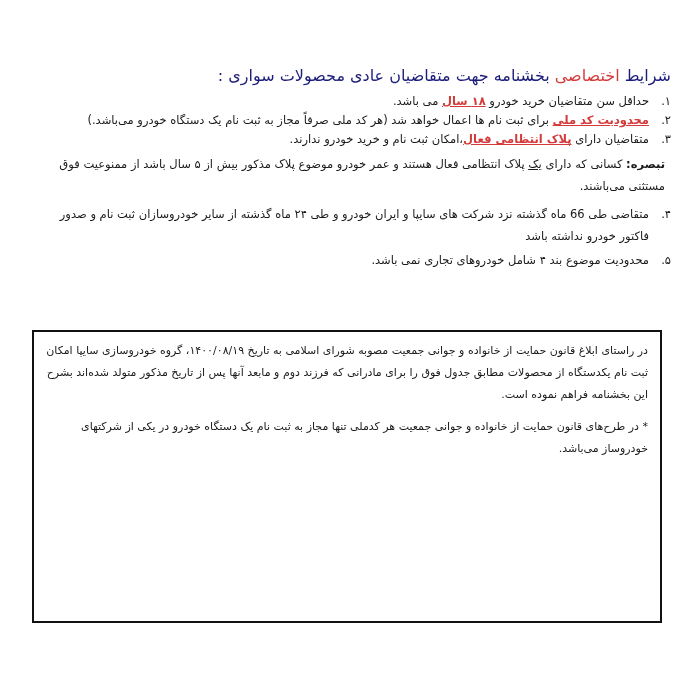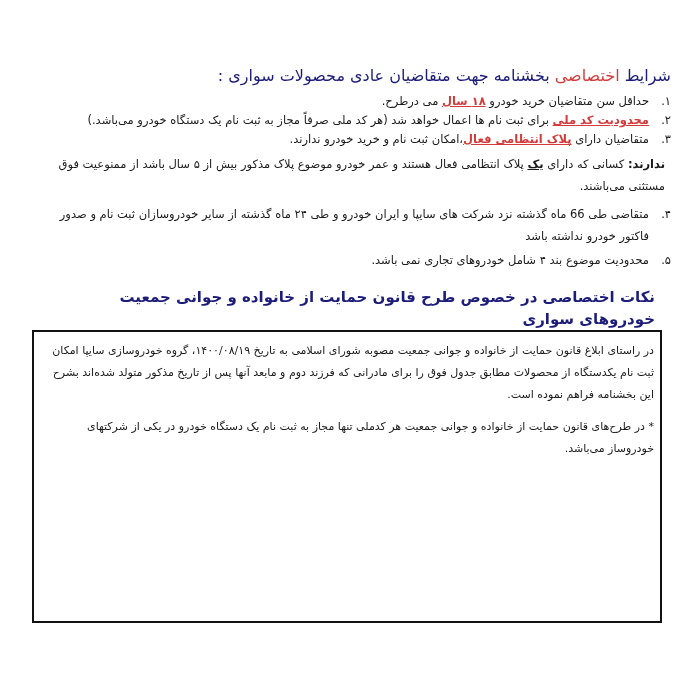--- a/index.html
+++ b/index.html
@@ -13,70 +13,69 @@
     position: absolute; top: 64px; right: 24px; left: 150px;
     font-size: 16px; font-weight: normal; color: #1c1c7a; line-height: 24px;
   }
   .h1 .accent { color: #d43a3a; }
   .list { position: absolute; top: 92px; right: 24px; left: 30px; font-size: 11.5px; line-height: 19px; }
   .item { display: flex; flex-direction: row; margin: 0; }
   .num { width: 22px; flex: 0 0 22px; text-align: right; }
   .txt { flex: 1; }
   .red { color: #d43a3a; font-weight: bold; text-decoration: underline; text-align: right; }
   .b { font-weight: bold; }
-  .ul { font-weight: bold; text-decoration: underline; text-align: center; }
+  .ul { font-weight: normal; text-decoration: underline; text-align: center; }
   .note { margin: 4px 0 6px 0; padding-right: 6px; line-height: 22px; }
   .i4 { line-height: 22px; margin-top: 4px; }
   .h2 {
     position: absolute; top: 286px; right: 40px; left: 100px;
     font-size: 15px; font-weight: bold; color: #1c1c7a; line-height: 22px;
   }
   .box {
     position: absolute; left: 32px; top: 330px; width: 630px; height: 293px;
-    border: 2px solid #111; box-sizing: border-box; padding: 8px 6px;
+    border: 2px solid #111; box-sizing: border-box; padding: 8px 12px;
     font-size: 11px; line-height: 22px;
   }
   .box p { margin: 0 0 12px 0; }
   .box p.first { margin-bottom: 10px; }
 </style>
 </head>
 <body>
 
 <div class="page">
 
   <div class="h1 rtl">
     <span>شرایط </span><span class="accent">اختصاصی</span><span> بخشنامه جهت متقاضیان عادی محصولات سواری :</span>
   </div>
 
   <div class="list rtl">
     <div class="item">
       <span class="num">۱.</span>
-      <span class="txt"><span>حداقل سن متقاضیان خرید خودرو </span><span class="red">۱۸ سال</span><span> می درطرح.</span></span>
+      <span class="txt"><span>حداقل سن متقاضیان خرید خودرو </span><span class="red">۱۸ سال</span><span> می باشد.</span></span>
     </div>
     <div class="item">
       <span class="num">۲.</span>
       <span class="txt"><span class="red">محدودیت کد ملی</span><span> برای ثبت نام ها اعمال خواهد شد (هر کد ملی صرفاً مجاز به ثبت نام یک دستگاه خودرو می‌باشد.)</span></span>
     </div>
     <div class="item">
       <span class="num">۳.</span>
       <span class="txt"><span>متقاضیان دارای </span><span class="red">پلاک انتظامی فعال</span><span>،امکان ثبت نام و خرید خودرو ندارند.</span></span>
     </div>
     <div class="note">
-      <span class="b">ندارند:</span><span> کسانی که دارای </span><span class="ul">یک</span><span> پلاک انتظامی فعال هستند و عمر خودرو موضوع پلاک مذکور بیش از ۵ سال باشد از ممنوعیت فوق مستثنی می‌باشند.</span>
+      <span class="b">تبصره:</span><span> کسانی که دارای </span><span class="ul">یک</span><span> پلاک انتظامی فعال هستند و عمر خودرو موضوع پلاک مذکور بیش از ۵ سال باشد از ممنوعیت فوق مستثنی می‌باشند.</span>
     </div>
     <div class="item i4">
       <span class="num">۴.</span>
       <span class="txt">متقاضی طی 66 ماه گذشته نزد شرکت های سایپا و ایران خودرو و طی ۲۴ ماه گذشته از سایر خودروسازان ثبت نام و صدور فاکتور خودرو نداشته باشد</span>
     </div>
     <div class="item" style="margin-top:4px;">
       <span class="num">۵.</span>
       <span class="txt">محدودیت موضوع بند ۴ شامل خودروهای تجاری نمی باشد.</span>
     </div>
   </div>
 
-  <div class="h2 rtl">نکات اختصاصی در خصوص طرح قانون حمایت از خانواده و جوانی جمعیت خودروهای سواری</div>
 
   <div class="box rtl">
     <p class="first">در راستای ابلاغ قانون حمایت از خانواده و جوانی جمعیت مصوبه شورای اسلامی به تاریخ ۱۴۰۰/۰۸/۱۹، گروه خودروسازی سایپا امکان ثبت نام یکدستگاه از محصولات مطابق جدول فوق را برای مادرانی که فرزند دوم و مابعد آنها پس از تاریخ مذکور متولد شده‌اند بشرح این بخشنامه فراهم نموده است.</p>
     <p>* در طرح‌های قانون حمایت از خانواده و جوانی جمعیت هر کدملی تنها مجاز به ثبت نام یک دستگاه خودرو در یکی از شرکتهای خودروساز می‌باشد.</p>
   </div>
 
 </div>
 
 </body></html>

